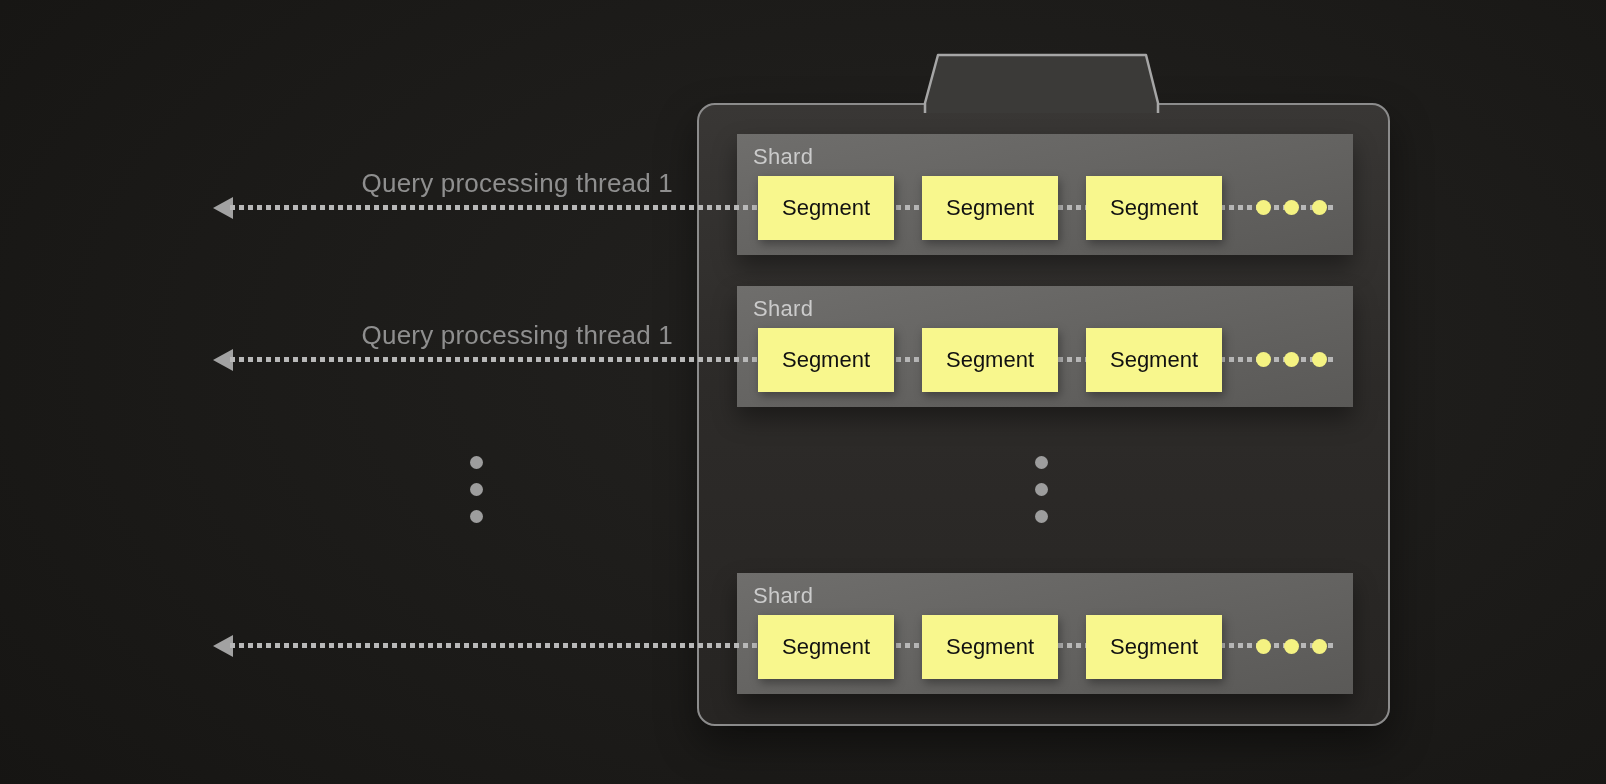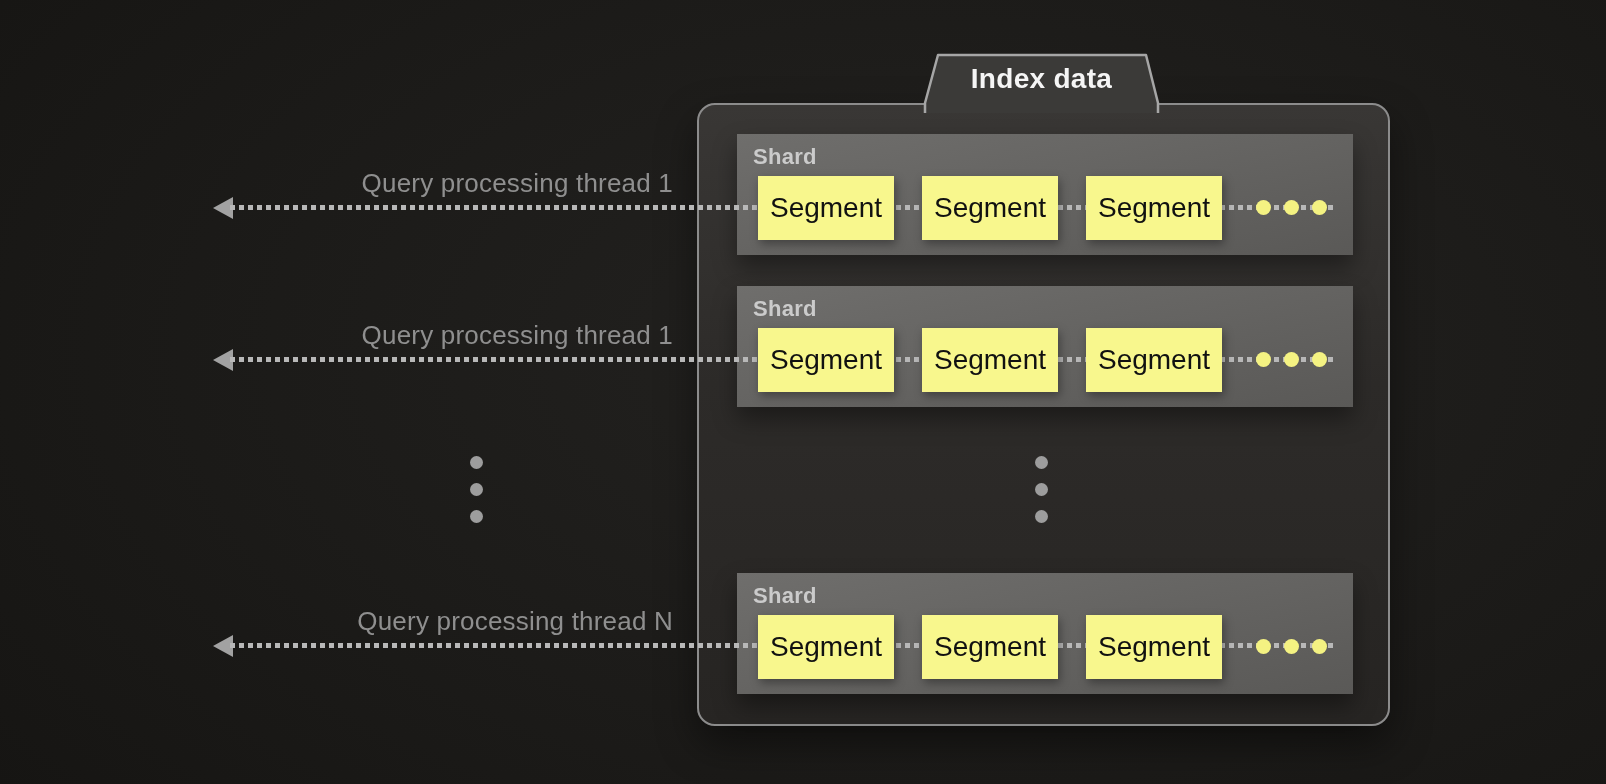--- a/index.html
+++ b/index.html
@@ -20,27 +20,27 @@
     position:absolute;left:915px;top:63px;width:253px;text-align:center;z-index:6;
     font-size:28px;font-weight:600;color:#f5f5f5;letter-spacing:0.3px;
   }
   
   .shard{
     position:absolute;left:737px;width:616px;height:121px;
     background:linear-gradient(168deg,var(--shard-bg,#6f6e6c) 0%,#5a5957 100%);
     box-shadow:0 12px 22px rgba(0,0,0,0.38);
   }
   .shard-label{
-    position:absolute;left:16px;top:10px;font-size:22px;color:#cbcbcb;letter-spacing:0.3px;font-weight:bold;
+    position:absolute;left:16px;top:10px;font-size:22px;color:#cbcbcb;letter-spacing:0.3px;
   }
   .segment{
     position:absolute;top:42px;width:136px;height:64px;z-index:4;
     background:var(--segment-bg,#f8f78d);color:var(--segment-text,#111111);
     display:flex;align-items:center;justify-content:center;
-    font-size:28px;box-shadow:2px 4px 9px rgba(0,0,0,0.35);
+    font-size:22px;box-shadow:2px 4px 9px rgba(0,0,0,0.35);
   }
   .seg-dots{position:absolute;left:519px;top:66px;display:flex;gap:13px;z-index:4;}
   .seg-dots i{width:15px;height:15px;border-radius:50%;background:var(--yellow-dot,#f4f282);}
   
   .dash-line{
     position:absolute;left:230px;width:1105px;height:5px;z-index:3;
     background:repeating-linear-gradient(90deg,var(--line-gray,#b8b8b8) 0 5px,transparent 5px 9px);
   }
   .arrow-head{
     position:absolute;left:213px;width:0;height:0;z-index:3;
@@ -59,21 +59,20 @@
 <body>
 
 <div class="stage">
 
   <div class="panel"></div>
 
   <svg class="tab-svg" viewBox="0 0 253 64" aria-hidden="true">
     <path d="M10,64 V54 L23,6 H231 L243,54 V64 Z" fill="#3b3a38"></path>
     <path d="M10,64 V54 L23,6 H231 L243,54 V64" fill="none" stroke="#a6a6a6" stroke-width="2.5" stroke-linejoin="round"></path>
   </svg>
-  <div class="tab-label">Index data</div>
 
   <div class="shard" style="top:134px">
     <div class="shard-label">Shard</div>
     <div class="segment" style="left:21px">Segment</div>
     <div class="segment" style="left:185px">Segment</div>
     <div class="segment" style="left:349px">Segment</div>
     <div class="seg-dots">
         <i></i>
         <i></i>
         <i></i>
@@ -105,21 +104,20 @@
   </div>
 
   <div class="thread-label" style="top:168px">Query processing thread 1</div>
   <div class="arrow-head" style="top:197px"></div>
   <div class="dash-line" style="top:205px"></div>
 
   <div class="thread-label" style="top:320px">Query processing thread 1</div>
   <div class="arrow-head" style="top:349px"></div>
   <div class="dash-line" style="top:357px"></div>
 
-  <div class="thread-label" style="top:606px">Query processing thread N</div>
   <div class="arrow-head" style="top:635px"></div>
   <div class="dash-line" style="top:643px"></div>
 
   <div class="v-dots" style="left:470px;top:456px">
       <i></i>
       <i></i>
       <i></i>
     </div>
   <div class="v-dots" style="left:1035px;top:456px">
       <i></i>

